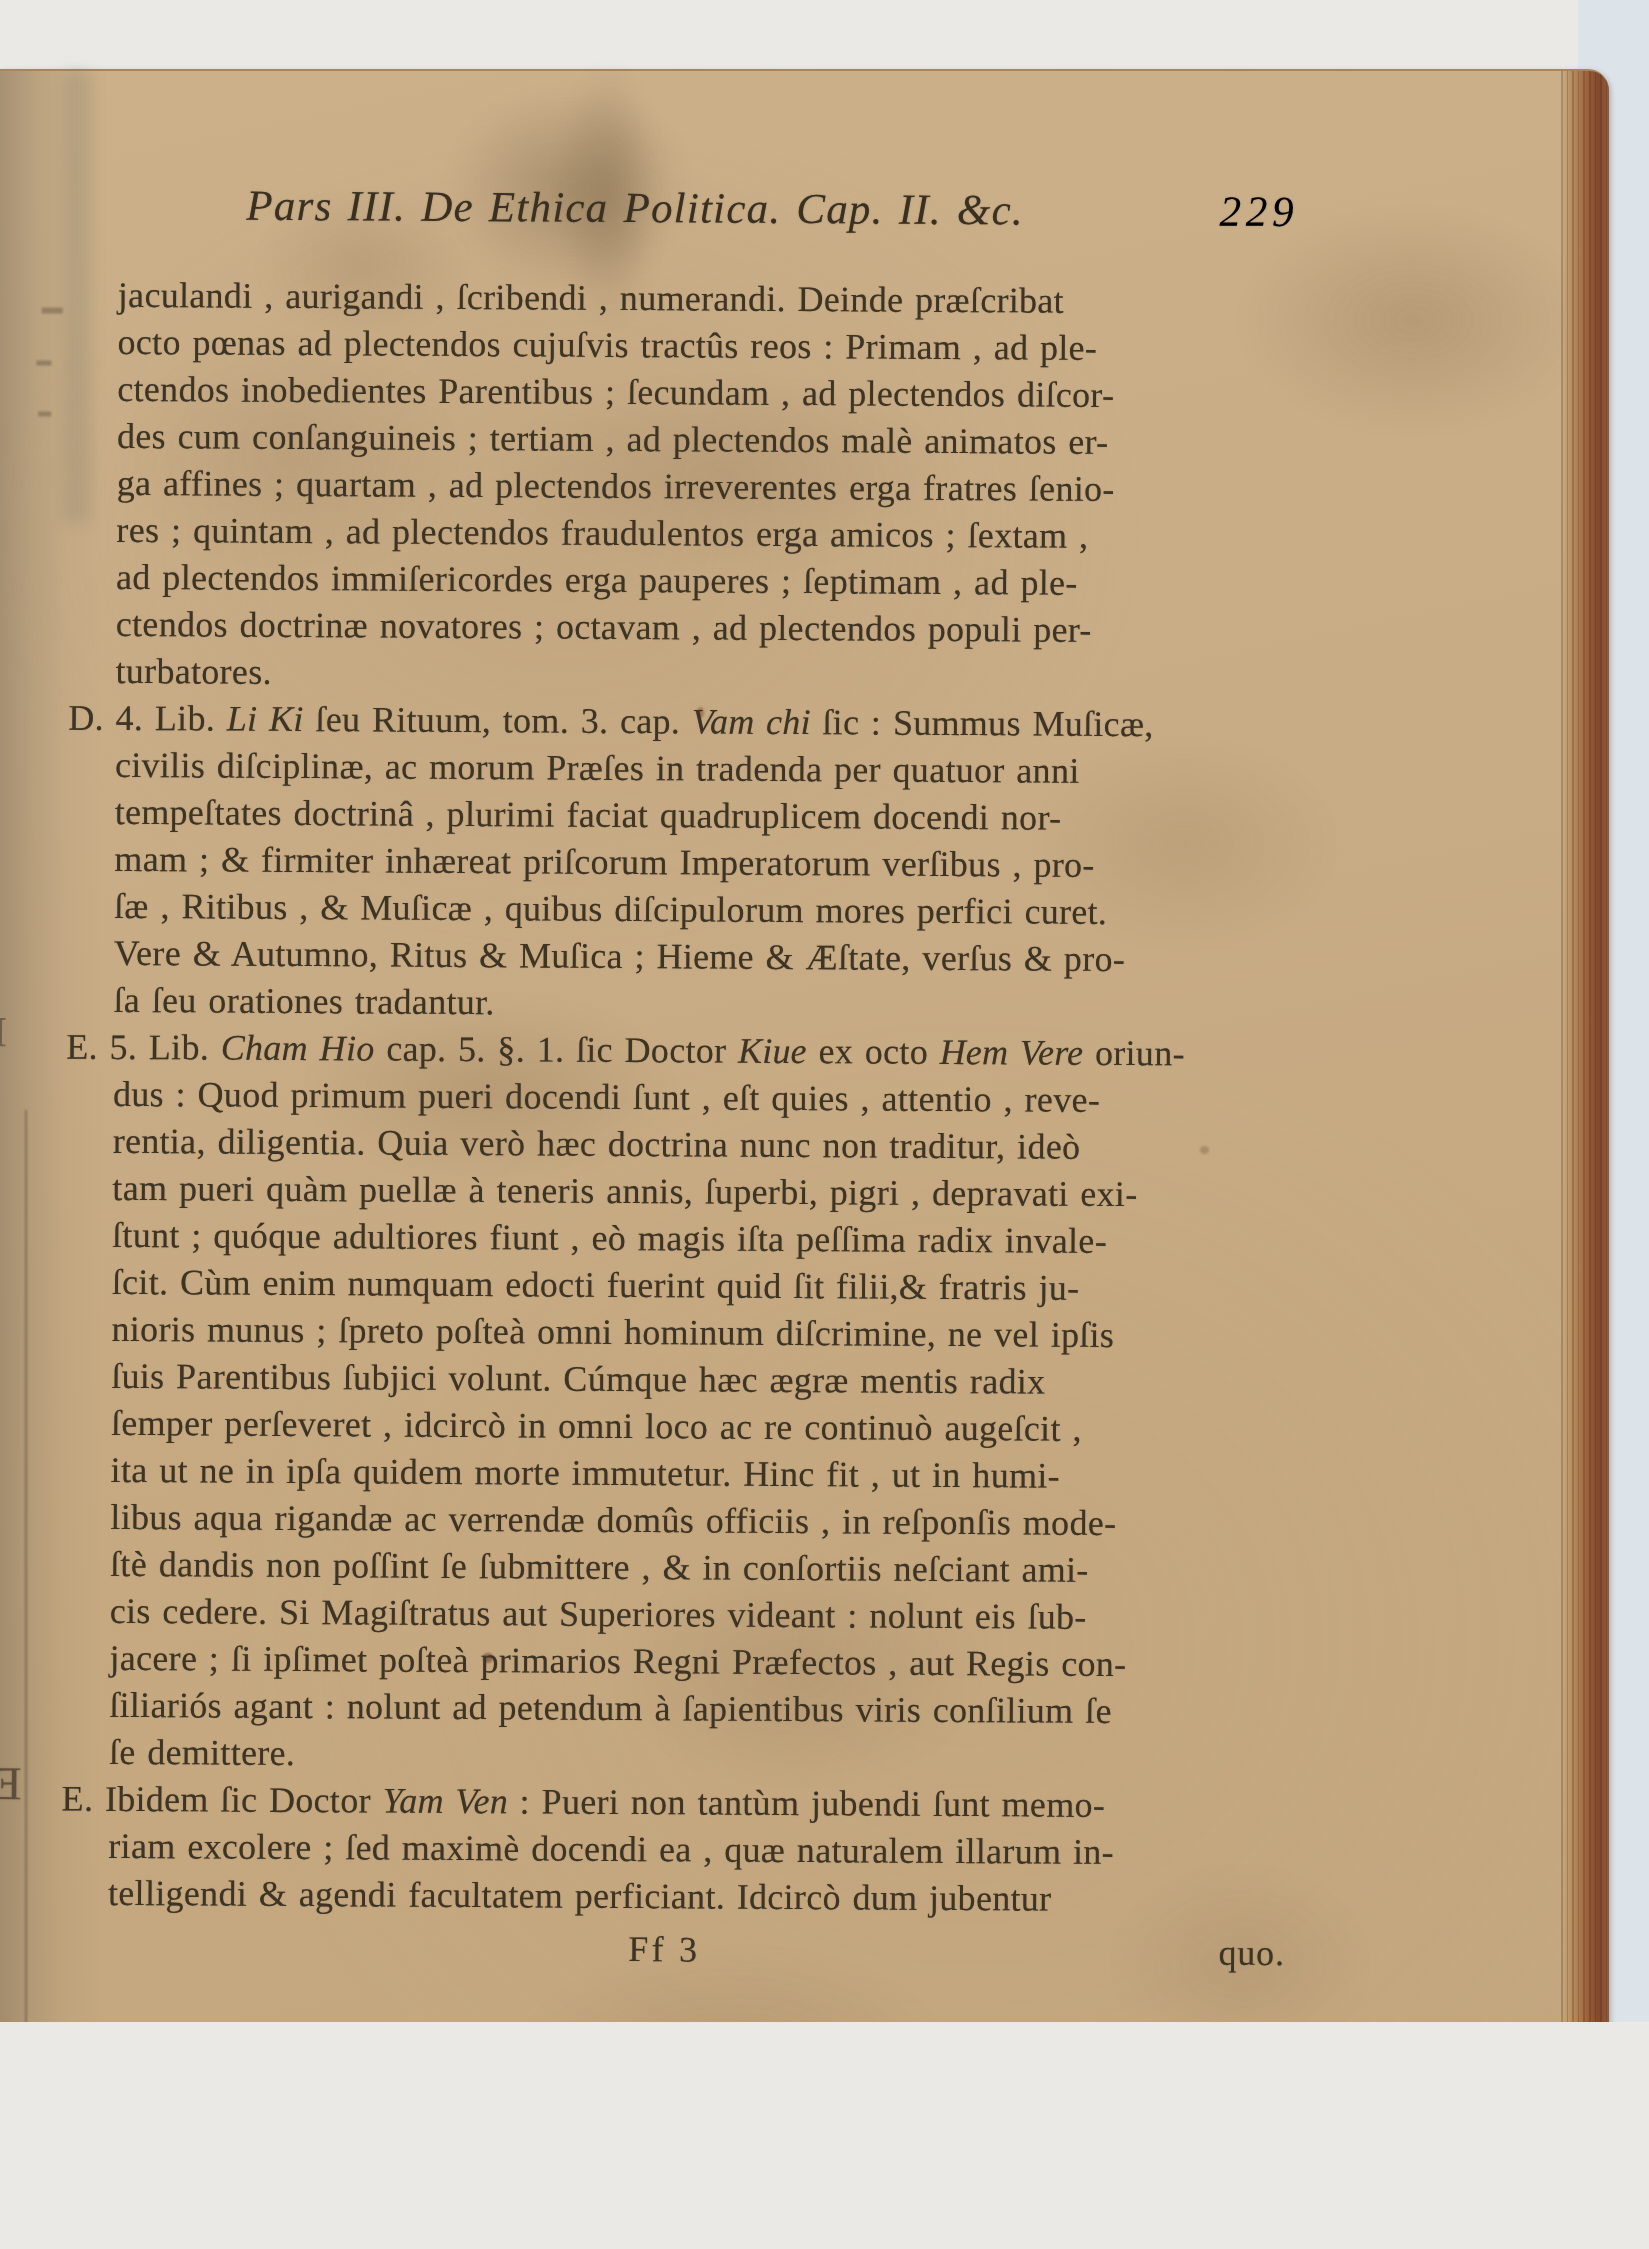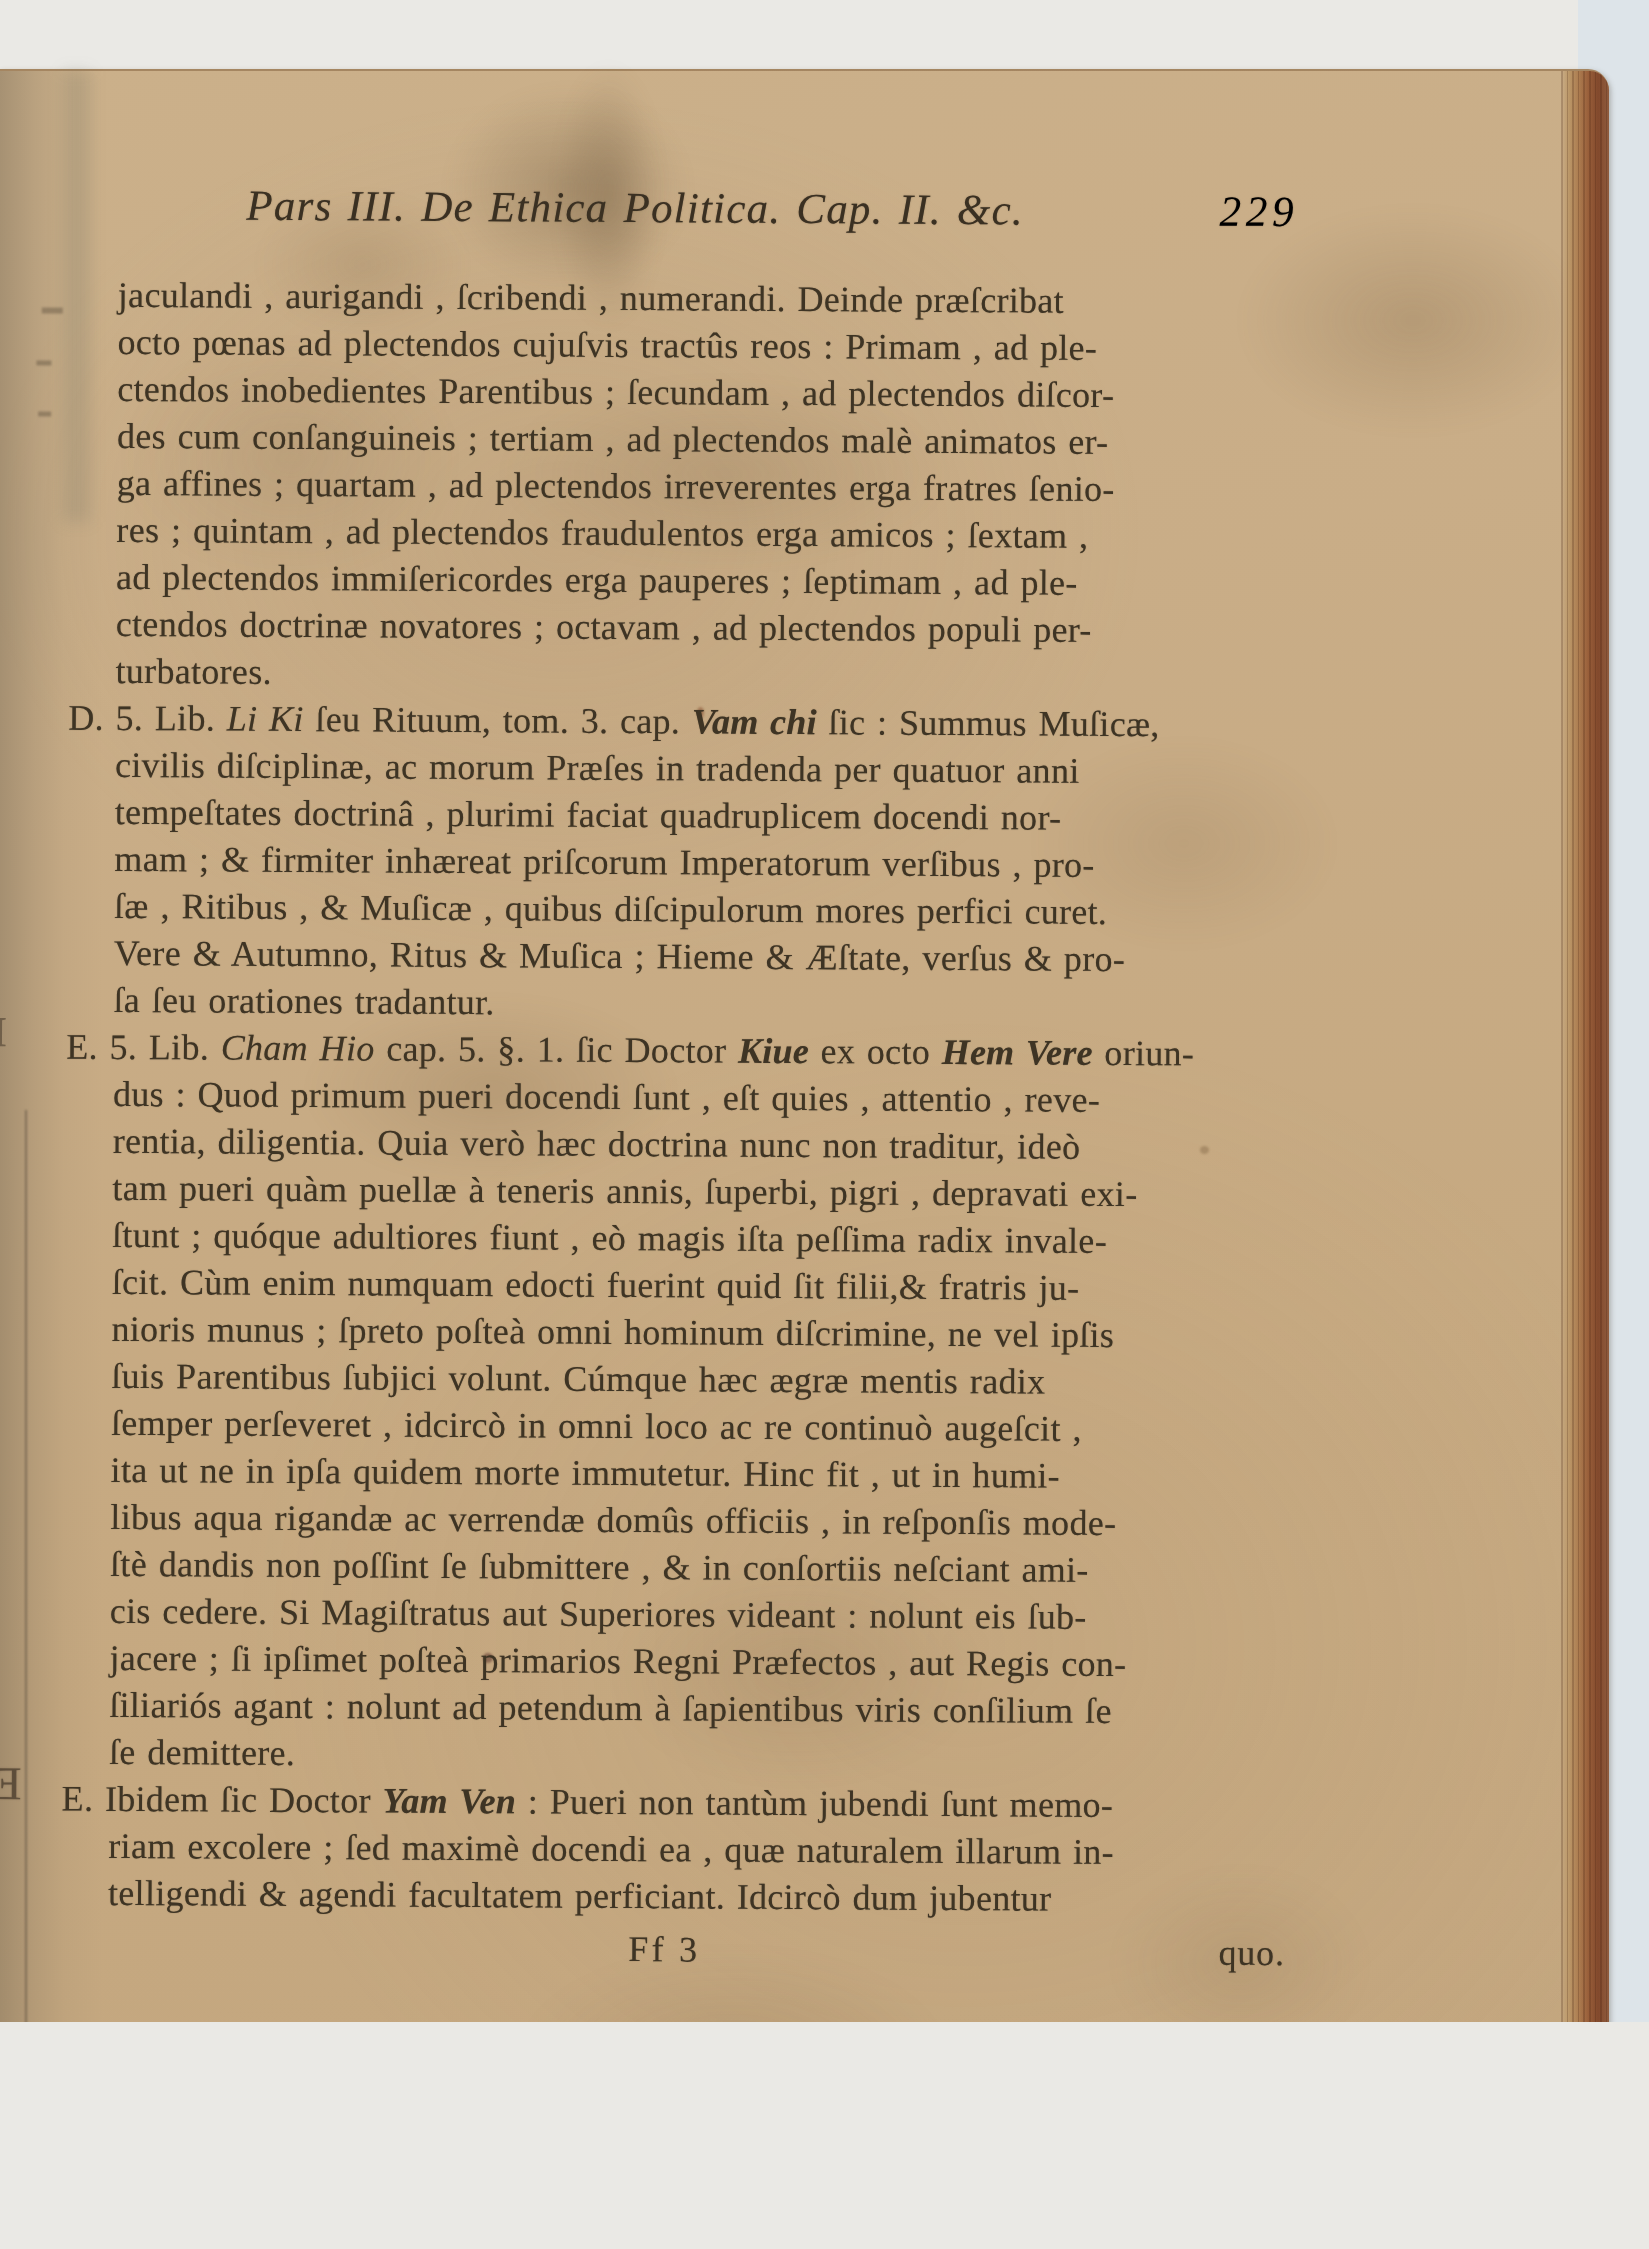--- a/index.html
+++ b/index.html
@@ -49,21 +49,21 @@
   .header-row{position:absolute;left:246px;top:180px;width:1052px;display:flex;justify-content:space-between;align-items:baseline;}
   .header-title{font-style:italic;font-size:43px;letter-spacing:1.2px;word-spacing:3.2px;color:#3a3022;text-shadow:0 0 1.2px rgba(56,46,32,0.55);}
   .page-number{font-style:italic;font-size:43px;letter-spacing:4.8px;color:#000000;text-shadow:0 0 1.2px rgba(56,46,32,0.55);}
 
   .text-block{position:absolute;left:0;top:272px;width:1321px;font-size:36px;line-height:47px;
     letter-spacing:0.3px;word-spacing:2.4px;color:#3e3424;text-shadow:0 0 1px rgba(58,48,33,0.5);}
   .line{white-space:nowrap;}
   .line.p{margin-left:118px;}
   .line.l{margin-left:71px;}
   .it{font-style:italic;}
-  .bd{font-weight:bold;letter-spacing:0.2px;}
+  .bd{font-weight:normal;letter-spacing:0.2px;}
 
   .footer-row{position:absolute;left:118px;top:1925px;width:1177px;height:48px;font-size:36px;color:#3e3424;text-shadow:0 0 1px rgba(58,48,33,0.5);}
   .signature{position:absolute;left:0;right:64px;text-align:center;letter-spacing:3.2px;}
   .catchword{position:absolute;right:0;letter-spacing:0.8px;margin-left:20px;}
 
   
   .bleed-e{position:absolute;left:1.6px;top:1757px;font-size:47px;color:rgba(70,56,42,0.62);transform:scaleX(-1);text-shadow:0 0 1.6px rgba(70,56,42,0.4);}
   .bleed-i{position:absolute;left:-4.8px;top:1008px;font-size:43px;font-weight:bold;color:rgba(70,56,42,0.55);transform:scaleX(-1);}
   .margin-tick{position:absolute;background:rgba(80,66,50,0.38);filter:blur(0.8px);}
 </style>
@@ -112,21 +112,21 @@
     <div class="text-block">
         <div class="line p"><span>jaculandi , aurigandi , ſcribendi , numerandi.   Deinde præſcribat</span></div>
         <div class="line p"><span>octo pœnas ad plectendos cujuſvis tractûs reos :  Primam , ad ple-</span></div>
         <div class="line p"><span>ctendos inobedientes Parentibus ;  ſecundam , ad plectendos diſcor-</span></div>
         <div class="line p"><span>des cum conſanguineis ;  tertiam , ad plectendos malè animatos er-</span></div>
         <div class="line p"><span>ga affines ;  quartam , ad plectendos irreverentes erga fratres ſenio-</span></div>
         <div class="line p"><span>res ;  quintam , ad plectendos fraudulentos erga amicos ;  ſextam ,</span></div>
         <div class="line p"><span>ad plectendos immiſericordes erga pauperes  ;  ſeptimam , ad ple-</span></div>
         <div class="line p"><span>ctendos doctrinæ novatores ;  octavam , ad plectendos populi per-</span></div>
         <div class="line p"><span>turbatores.</span></div>
-        <div class="line l"><span>D. 5. Lib. </span><span class="it">Li Ki</span><span> ſeu Rituum, tom.  3. cap. </span><span class="it bd">Vam chi</span><span> ſic :  Summus Muſicæ,</span></div>
+        <div class="line l"><span>D. 4. Lib. </span><span class="it">Li Ki</span><span> ſeu Rituum, tom.  3. cap. </span><span class="it bd">Vam chi</span><span> ſic :  Summus Muſicæ,</span></div>
         <div class="line p"><span>civilis diſciplinæ,  ac morum Præſes in tradenda per quatuor anni</span></div>
         <div class="line p"><span>tempeſtates doctrinâ ,  plurimi faciat quadruplicem docendi nor-</span></div>
         <div class="line p"><span>mam ; &amp; firmiter inhæreat priſcorum Imperatorum verſibus , pro-</span></div>
         <div class="line p"><span>ſæ , Ritibus , &amp; Muſicæ , quibus diſcipulorum mores perfici curet.</span></div>
         <div class="line p"><span>Vere &amp; Autumno, Ritus &amp; Muſica ; Hieme &amp; Æſtate, verſus &amp; pro-</span></div>
         <div class="line p"><span>ſa ſeu orationes tradantur.</span></div>
         <div class="line l"><span>E. 5. Lib. </span><span class="it">Cham Hio</span><span> cap. 5. §. 1. ſic Doctor </span><span class="it bd">Kiue</span><span> ex octo </span><span class="it bd">Hem Vere</span><span> oriun-</span></div>
         <div class="line p"><span>dus :  Quod primum pueri docendi ſunt , eſt quies , attentio , reve-</span></div>
         <div class="line p"><span>rentia, diligentia.  Quia verò hæc doctrina nunc non traditur, ideò</span></div>
         <div class="line p"><span>tam pueri quàm puellæ à teneris annis, ſuperbi, pigri , depravati exi-</span></div>

